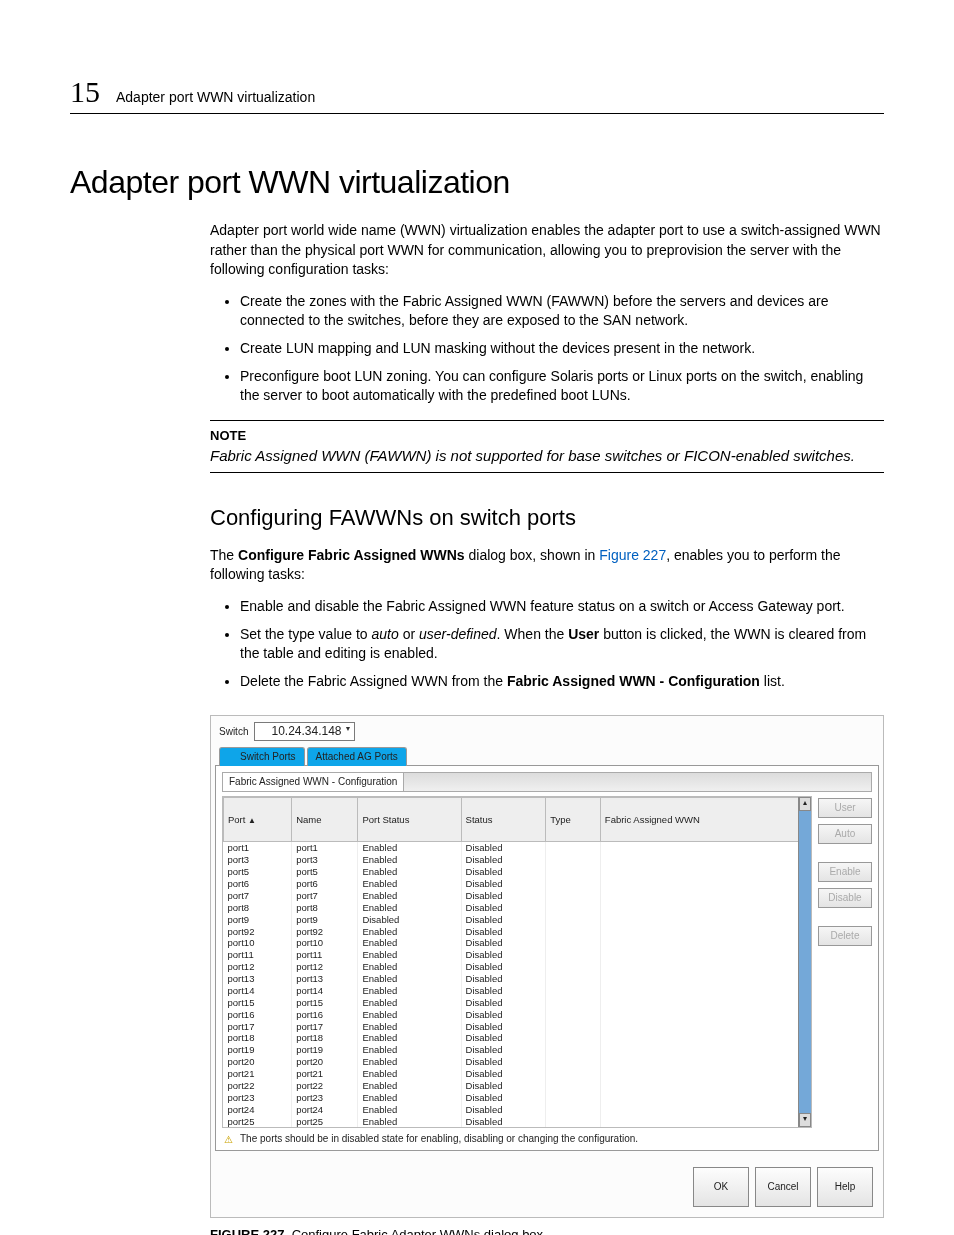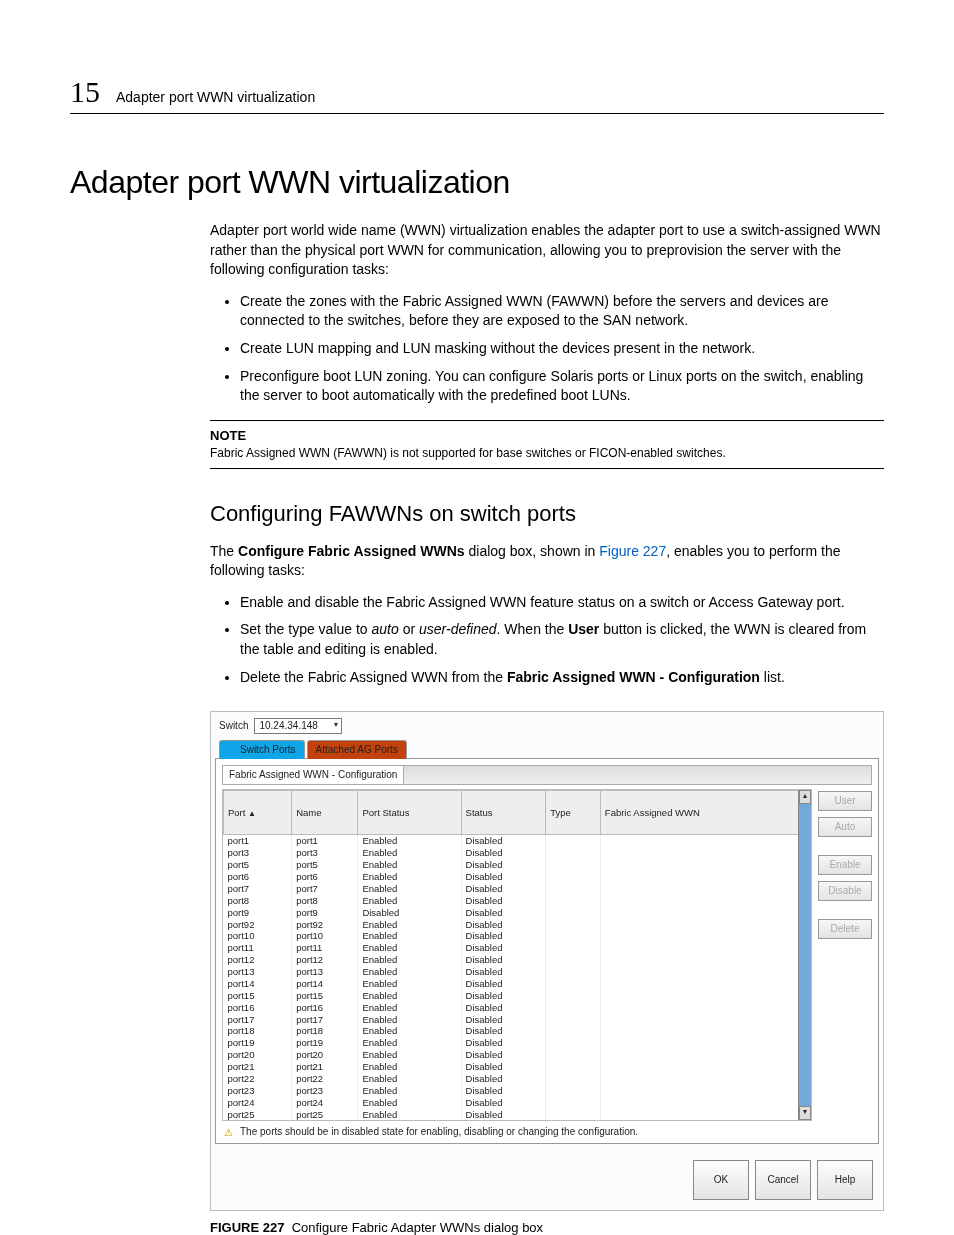--- a/index.html
+++ b/index.html
@@ -59,21 +59,21 @@
     border-top: 1px solid #000;
     border-bottom: 1px solid #000;
     padding: 6px 0;
     margin: 14px 0 26px 0;
   }
   .note-block .note-label {
     font-weight: bold;
     font-size: 13px;
     font-stretch: condensed;
   }
-  .note-block .note-text { font-size: 12px; }
+  .note-block .note-text { font-size: 15px; font-style: italic; }
   .bold { font-weight: bold; }
   .italic { font-style: italic; }
   .figure-ref { color: #0060c0; }
 
   
   .figure-wrap {
     margin: 24px 0 6px 0;
     border: 1px solid #bbb;
     background: #fcfcfc;
     font-size: 10px;
@@ -84,44 +84,44 @@
   }
   .switch-row {
     display: flex;
     align-items: center;
     gap: 6px;
     padding: 2px 4px 6px 4px;
   }
   .switch-dd {
     border: 1px solid #7a7a7a;
     background: #fff;
-    padding: 0px 12px 0px 4px;
+    padding: 0px 12px 0px 16px;
     position: relative;
-    font-size: 10px;
+    font-size: 12px;
     min-width: 70px;
   }
   .switch-dd::after {
     content: "▼";
     font-size: 7px;
     position: absolute;
     right: 2px;
     top: 1px;
     color: #333;
   }
   .tab-strip {
     display: flex;
     gap: 0;
     padding-left: 4px;
   }
   .tab {
     border: 1px solid #999;
     border-bottom: none;
     padding: 2px 8px;
     font-size: 10px;
-    background: #c2410c;
+    background: #0ea5e9;
     border-radius: 3px 3px 0 0;
     margin-right: 2px;
   }
   .tab.active { background: #0ea5e9; padding-left: 20px; }
   .tab-pane-border {
     border: 1px solid #999;
     margin-top: -1px;
     padding: 4px;
     background: #fff;
   }

